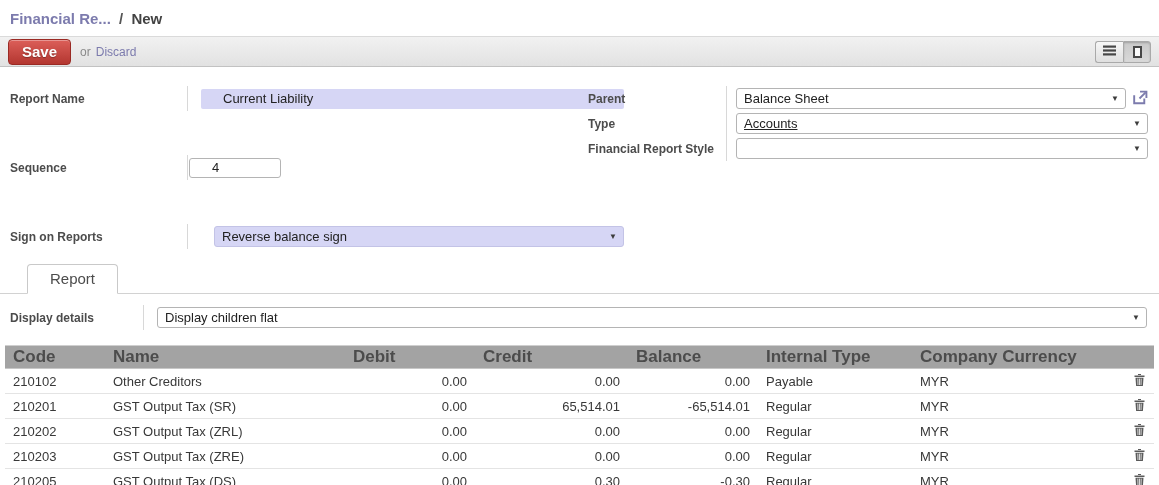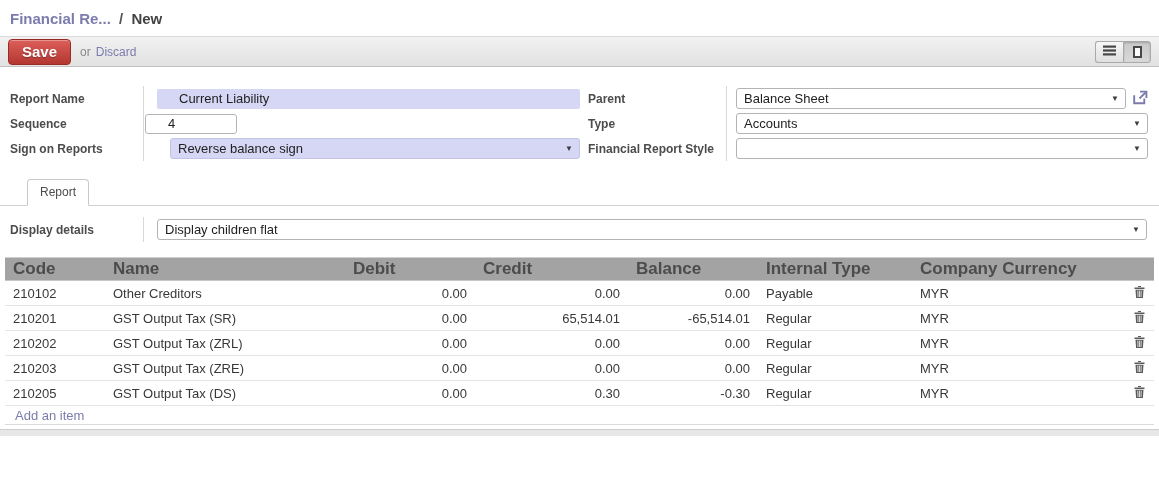--- a/index.html
+++ b/index.html
@@ -36,21 +36,21 @@
     display:flex; align-items:center; justify-content:center;
     background:linear-gradient(#f7f7f7,#dfdfdf);
   }
   .switch-btn.first { border-radius:3px 0 0 3px; border-right:none; }
   .switch-btn.last  { border-radius:0 3px 3px 0; }
   .switch-btn.active { background:linear-gradient(#c9c9c9,#d9d9d9); box-shadow:inset 0 1px 2px rgba(0,0,0,.2); }
   .form-view-glyph { width:9px; height:12px; border:2px solid #474747; background:#fafafa; display:block; }
   
   .fields { display:flex; margin-top:19px; }
   .fgroup { display:grid; grid-auto-rows:25px; }
-  .fgroup.left  { width:580px; grid-template-columns:143px 437px; }
+  .fgroup.left  { width:580px; grid-template-columns:143px 437px;gap:44px; }
   .fgroup.right { width:579px; grid-template-columns:146px 433px; }
   .flabel {
     font-weight:bold; font-size:12px; color:#4c4c4c;
     display:flex; align-items:center; white-space:nowrap;
   }
   .fgroup.left  .flabel { padding-left:10px; }
   .fgroup.right .flabel { padding-left:8px; }
   .fcell { border-left:1px solid #d8d8d8; display:flex; align-items:center; }
   input.o-input {
     font-family:inherit; font-size:13px; color:#222; height:20px; padding:0 22px;
@@ -62,31 +62,31 @@
     border:1px solid #b4b4b4; border-radius:3px; background:#fff; cursor:pointer;
     color:#222; overflow:hidden; white-space:nowrap;
   }
   .pseudo-select.required { background:#d6d6f5; border-color:#c3c3e6; }
   .caret {
     position:absolute; right:6px; top:0; bottom:0; display:flex; align-items:center;
     font-size:8px; color:#3c3c3c;
   }
   .sel-sign   { width:423px; margin-left:26px; }
   .sel-parent { width:390px; margin-left:9px; }
-  .sel-wide-r { width:412px; margin-left:9px; }
+  .sel-wide-r { width:412px; margin-left:9px;text-decoration:underline; }
   .ext-link-btn { background:none; border:none; padding:0; margin-left:5px; cursor:pointer; height:17px; }
   
   .tabs {
     margin-top:18px; padding-left:27px; height:27px;
     border-bottom:1px solid #d2d2d2; display:flex; align-items:flex-end;
   }
   .tab {
     background:#fff; border:1px solid #c9c9c9; border-bottom:1px solid #fff;
-    border-radius:4px 4px 0 0; padding:5px 12px 6px; margin-bottom:-1px;
-    color:#4c4c4c; font-size:12px; cursor:pointer;
+    border-radius:4px 4px 0 0; padding:5px 22px 6px; margin-bottom:-1px;
+    color:#4c4c4c; font-size:15px; cursor:pointer;
   }
   
   .dd-row { display:grid; grid-template-columns:143px 1016px; margin-top:11px; height:25px; }
   .sel-display { width:990px; margin-left:13px; }
   
   table.lines { border-collapse:collapse; table-layout:fixed; width:1149px; margin:15px 5px 0 5px; }
   table.lines th {
     background:#a3a3a3; border-top:1px solid #cfcfcf; border-bottom:1px solid #c7c7c7;
     font-weight:bold; font-size:17px; color:#4c4c4c; text-align:left;
     height:23px; padding:0 8px; overflow:hidden; white-space:nowrap;

